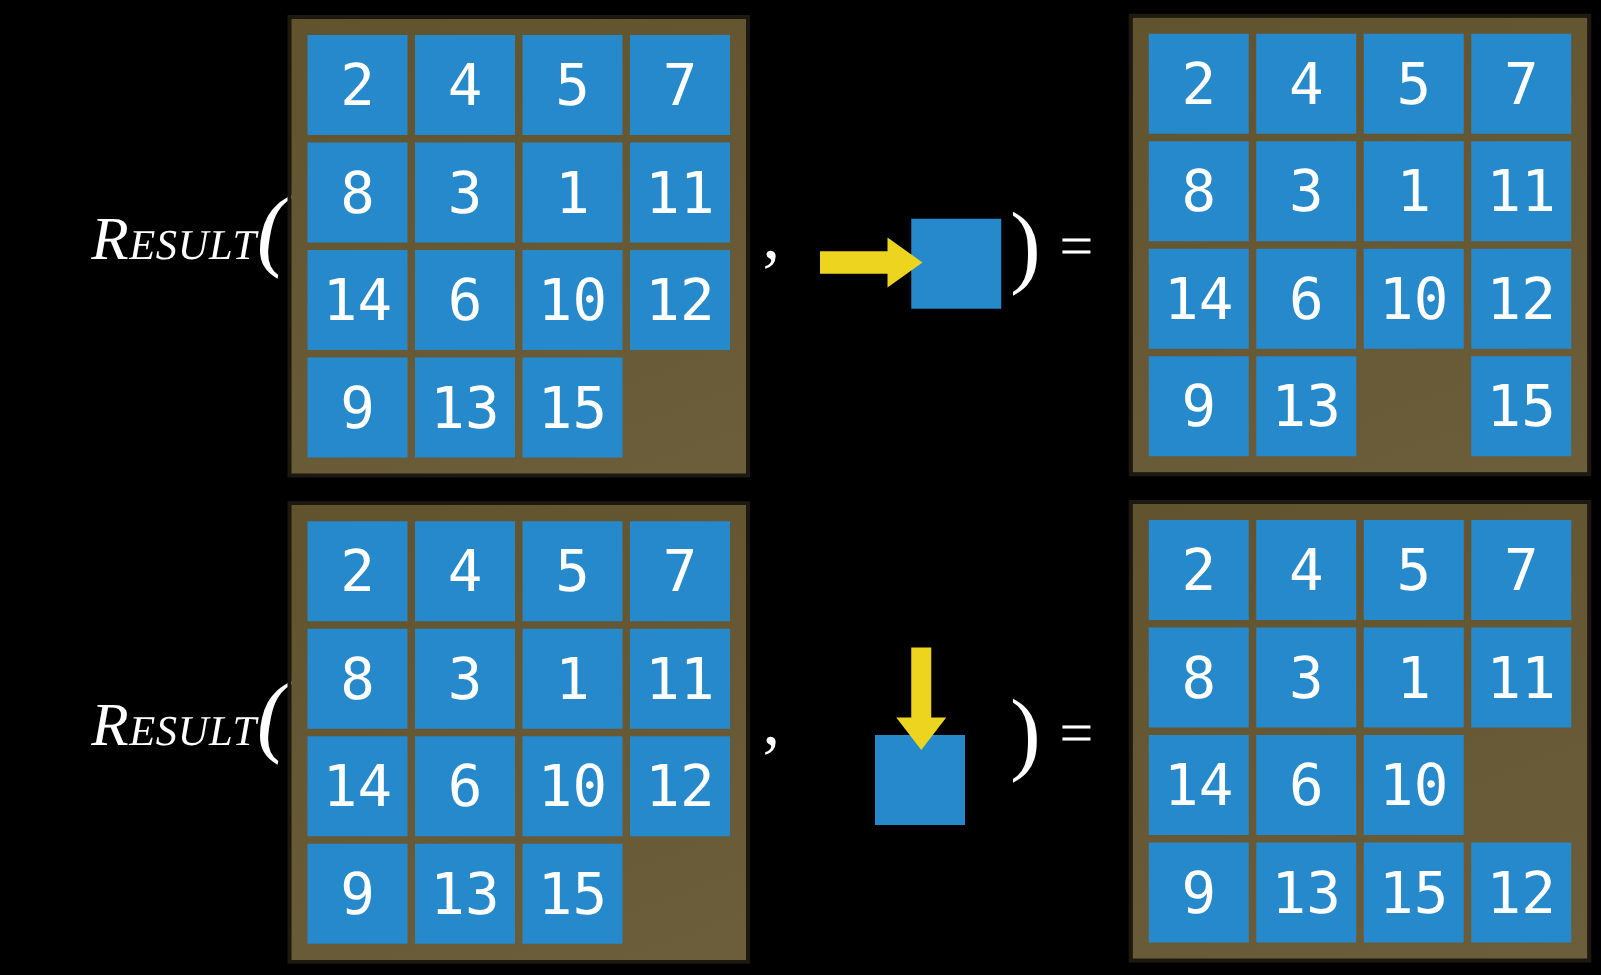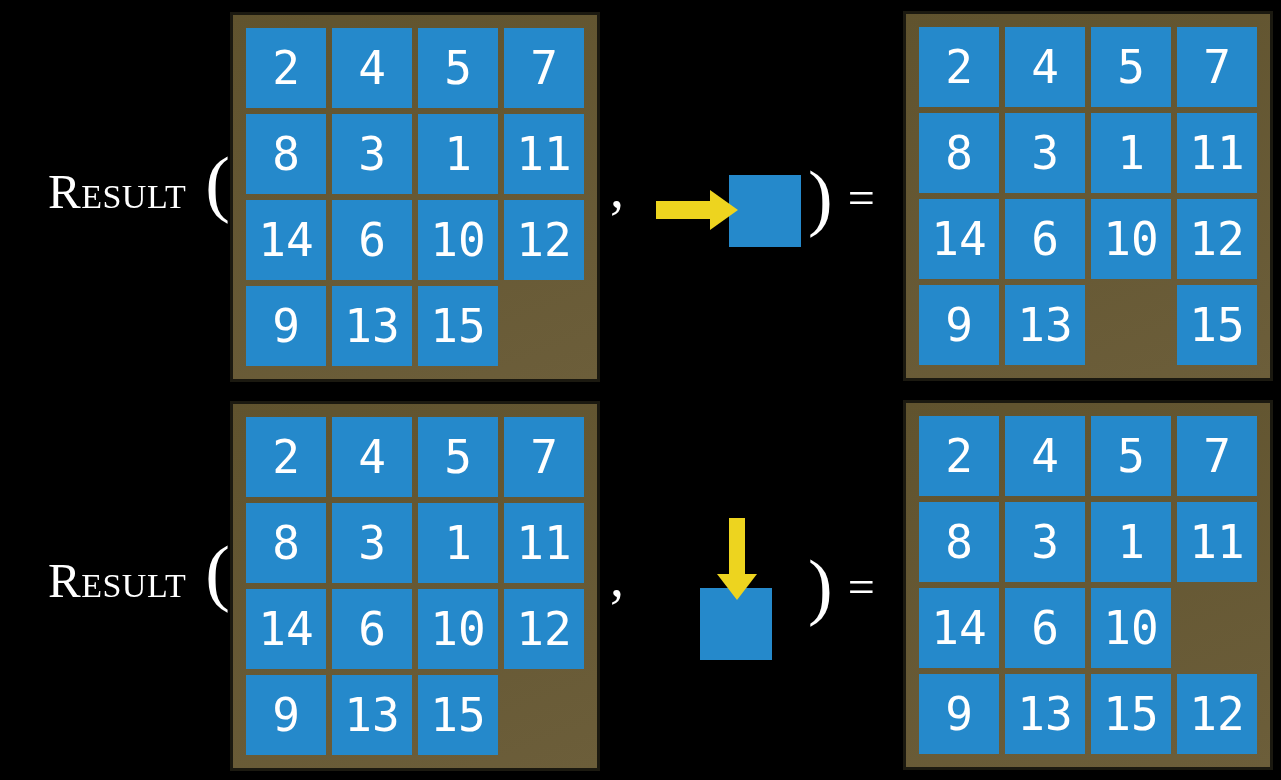--- a/index.html
+++ b/index.html
@@ -8,22 +8,22 @@
     background:#000; overflow:hidden;
     font-family:"Liberation Serif", serif;
   }
   .equation-row { position:absolute; left:0; width:1281px; height:390px; }
   .row-1 { top:0; }
   .row-2 { top:389px; }
 
   
   .func-label {
     position:absolute; left:48px; top:150px; width:182px;
-    display:flex; align-items:baseline; justify-content:space-between;
-    color:#fff; white-space:nowrap;
+    display:flex; align-items:baseline; justify-content:flex-end;
+    color:#fff; white-space:nowrap;font-style:italic;
   }
   .func-name { font-variant:small-caps; font-size:49px; letter-spacing:0.5px; }
   .func-paren { font-size:74px; line-height:0.9; font-weight:300; }
 
   
   .board {
     position:absolute; width:370px; height:370px; box-sizing:border-box;
     background:linear-gradient(160deg, var(--frame) 0%, var(--frame2) 100%);
     border:3px solid #1b1910;
     padding:13px;

